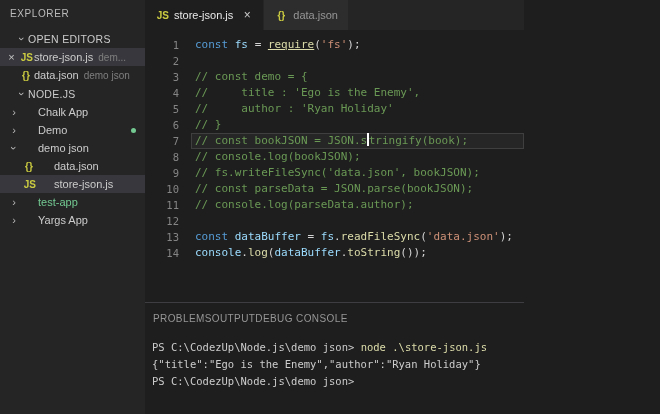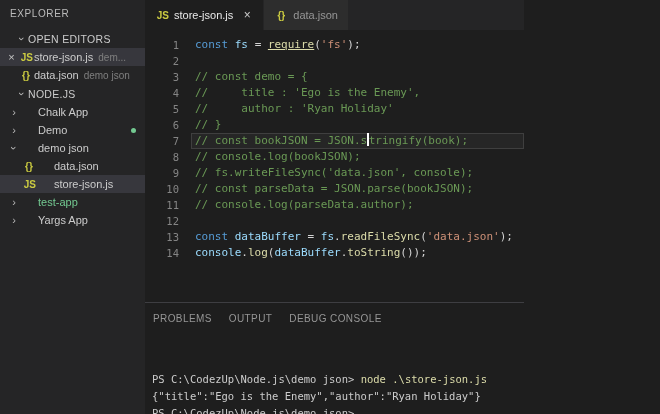--- a/index.html
+++ b/index.html
@@ -47,26 +47,26 @@
   .tk-fn  { color:#dcdcaa; }
   .tk-fnu { color:#dcdcaa; text-decoration:underline; }
   .tk-str { color:#ce9178; }
   .tk-com { color:#6a9955; }
   .tk-pl  { color:#d4d4d4; }
   .caret  { display:inline-block; width:1.5px; height:13px; background:#ffffff; vertical-align:-2px; }
 
   
   .panel { height:112px; flex-shrink:0; border-top:1px solid #3e3e42; background:#1e1e1e;
            display:flex; flex-direction:column; }
-  .panel-tabs { height:32px; display:flex; align-items:stretch; gap:17px; padding-left:8px; flex-shrink:0; }
+  .panel-tabs { height:32px; display:flex; align-items:stretch; padding-left:8px; flex-shrink:0; }
   .ptab { display:flex; align-items:center; font-size:10px; letter-spacing:0.4px; color:#969696;
           border-bottom:1px solid transparent; cursor:pointer; }
   .ptab.active { color:#e7e7e7; border-bottom-color:#e7e7e7; }
   .terminal { flex:1; font-family:"DejaVu Sans Mono","Liberation Mono",monospace; font-size:10.5px;
-              line-height:17px; padding:4px 12px 0 7px; overflow:hidden;margin-top:32px; }
+              line-height:17px; padding:4px 12px 0 7px; overflow:hidden; }
   .terminal-line span { white-space:pre; }
   .terminal .tk-pl  { color:#cccccc; }
   .terminal .tk-cmd { color:#dcdcaa; }
 </style>
 </head>
 <body>
 
 <div class="app">
 
   <aside class="sidebar">
@@ -172,21 +172,21 @@
         <div class="codeline current">
           <div class="gutter">7</div>
           <div class="code"><span class="tk-com">// const bookJSON = JSON.s</span><span class="caret"></span><span class="tk-com">tringify(book);</span></div>
         </div>
         <div class="codeline">
           <div class="gutter">8</div>
           <div class="code"><span class="tk-com">// console.log(bookJSON);</span></div>
         </div>
         <div class="codeline">
           <div class="gutter">9</div>
-          <div class="code"><span class="tk-com">// fs.writeFileSync('data.json', console);</span></div>
+          <div class="code"><span class="tk-com">// fs.writeFileSync('data.json', bookJSON);</span></div>
         </div>
         <div class="codeline">
           <div class="gutter">10</div>
           <div class="code"><span class="tk-com">// const parseData = JSON.parse(bookJSON);</span></div>
         </div>
         <div class="codeline">
           <div class="gutter">11</div>
           <div class="code"><span class="tk-com">// console.log(parseData.author);</span></div>
         </div>
         <div class="codeline">

